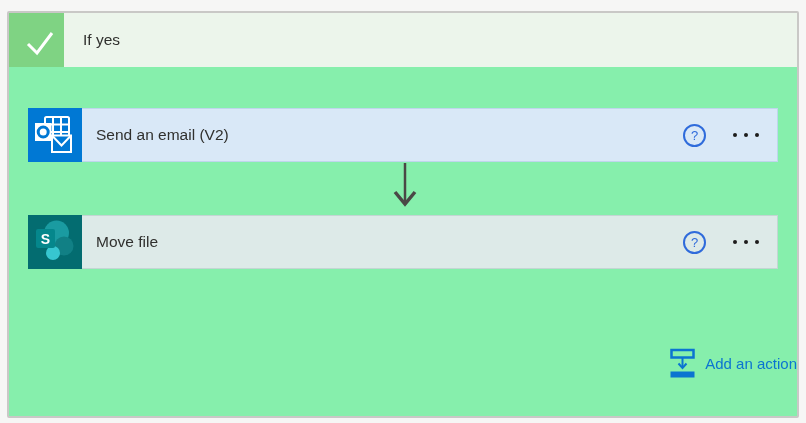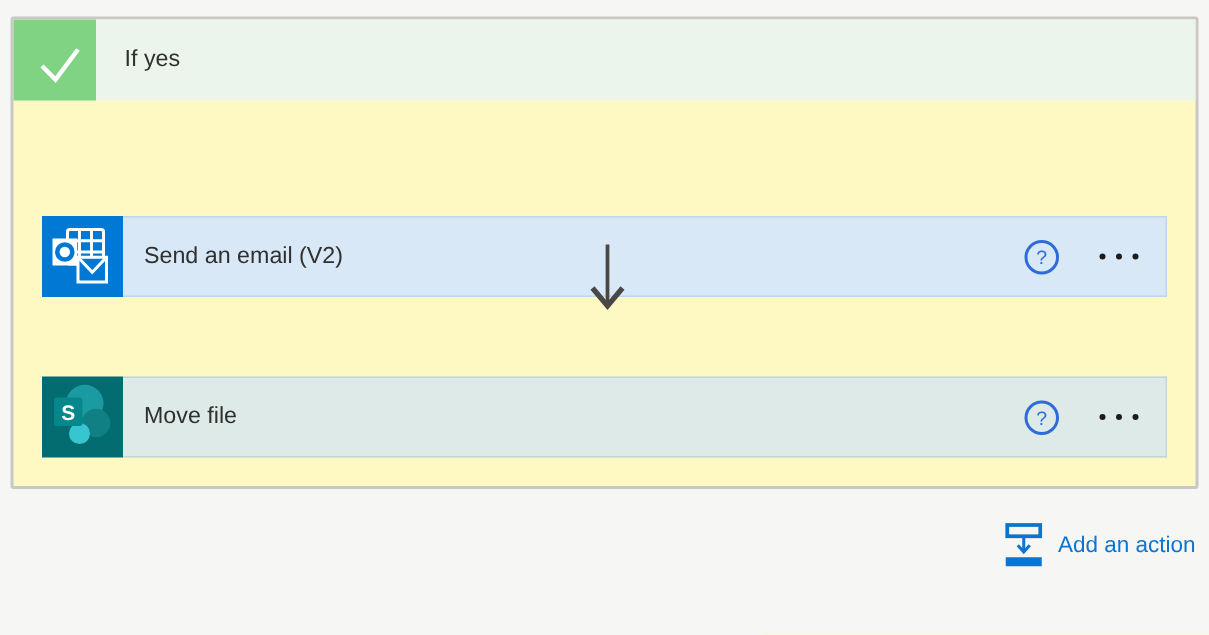--- a/index.html
+++ b/index.html
@@ -4,38 +4,38 @@
 <title>Flow condition branch</title>
 <style>
   html,body{margin:0;padding:0;}
   body{
     width:806px;height:423px;position:relative;overflow:hidden;
     background:#f6f6f5;
     font-family:"Liberation Sans","DejaVu Sans",sans-serif;
     -webkit-font-smoothing:antialiased;
   }
   .panel{
-    position:absolute;left:7px;top:11px;width:792px;height:315px;
-    box-sizing:border-box;background:#fef9c3;
+    position:absolute;left:7px;top:11px;width:792px;height:407px;
+    box-sizing:border-box;background:#86efac;
     border:2px solid #c9c8c6;border-radius:2px;
   }
   
   .branch-header{
     position:absolute;left:0;top:0;right:0;height:54px;
     background:#ecf5eb;display:flex;align-items:center;cursor:pointer;
   }
   .branch-check{
     width:55px;height:54px;background:#7fd383;flex:none;
     display:flex;align-items:center;justify-content:center;
   }
   .branch-label{margin-left:19px;font-size:15.5px;color:#30302e;}
   
   .action-card{
     position:absolute;left:19px;width:750px;height:54px;
-    display:flex;cursor:pointer;margin-top:36px;
+    display:flex;cursor:pointer;
   }
   .card-email{top:95px;}
   .card-move{top:202px;}
   .card-icon{width:54px;height:54px;flex:none;display:block;}
   .card-icon.outlook{background:#0078d4;}
   .card-icon.sharepoint{background:#036c70;}
   .card-bar{
     flex:1;display:flex;align-items:center;min-width:0;
     border:1px solid transparent;border-left:none;box-sizing:border-box;
   }

